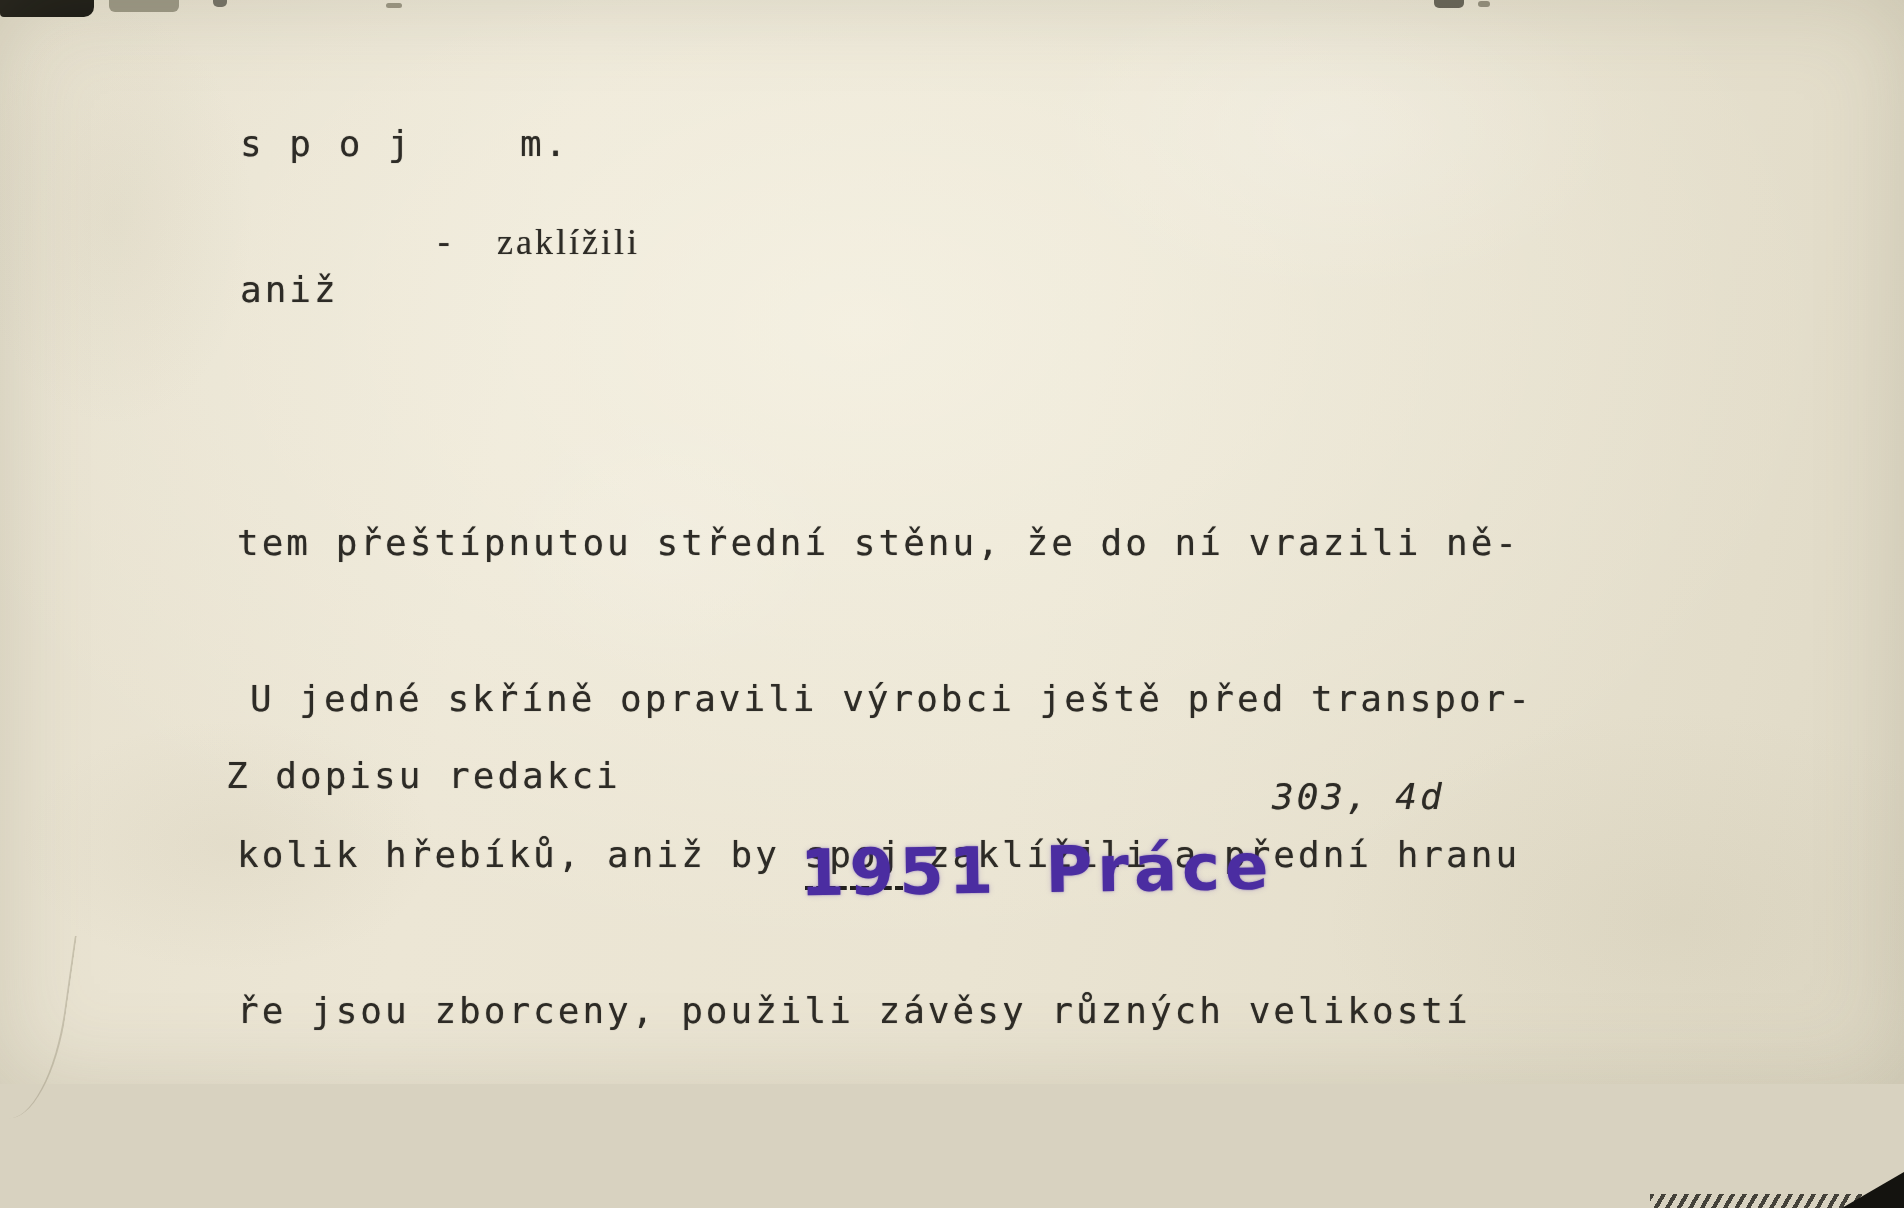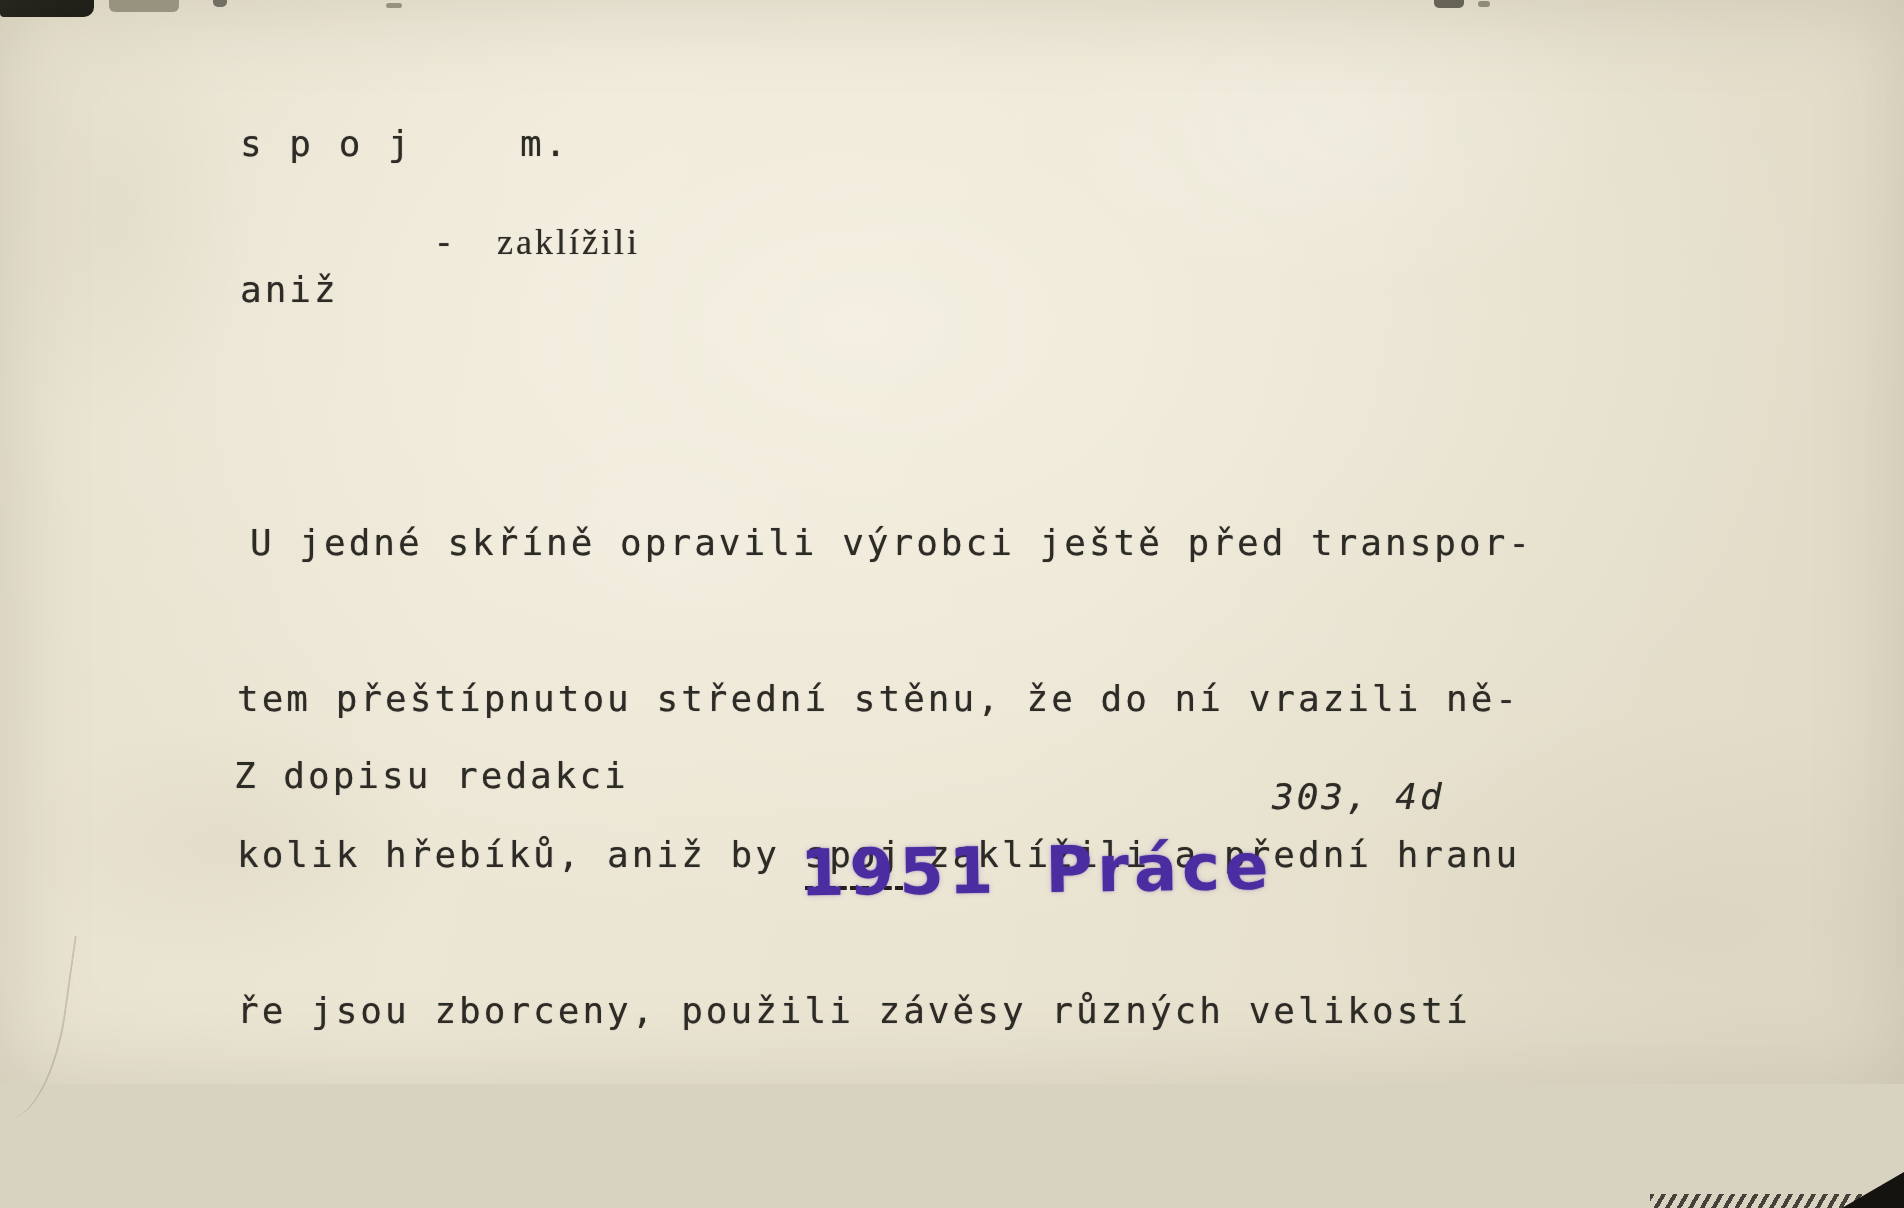--- a/index.html
+++ b/index.html
@@ -95,29 +95,29 @@
   <div class="mottle"></div>
 
   <span class="typed" style="left:240px; top:118px;">s p o j</span>
   <span class="typed" style="left:520px; top:118px;">m.</span>
 
   <span class="typed" style="left:240px; top:216px;margin-top:48px;">aniž</span>
   <span class="typed" style="left:433px; top:216px;">-</span>
   <span class="typed" style="left:497px; top:216px;font-family:Liberation Serif, serif;">zaklížili</span>
 
   <div class="typed body-block">
+    <div class="body-line">tem přeštípnutou střední stěnu, že do ní vrazili ně-</div>
     <div class="body-line first">U jedné skříně opravili výrobci ještě před transpor-</div>
-    <div class="body-line">tem přeštípnutou střední stěnu, že do ní vrazili ně-</div>
     <div class="body-line"><span>kolik hřebíků, aniž by </span><span class="dashed-under">spoj</span><span> zaklížili a přední hranu</span></div>
     <div class="body-line">ře jsou zborceny, použili závěsy různých velikostí</div>
     
     
   </div>
 
-  <span class="typed" style="left:234px; top:750px;">Z dopisu redakci</span>
+  <span class="typed" style="left:226px; top:750px;">Z dopisu redakci</span>
 
   <span class="typed" style="left:1272px; top:771px;font-style:italic;">303, 4d</span>
 
   <span class="stamp">1951 Práce</span>
 
   <div class="artifact a-top-left"></div>
   <div class="artifact a-top-gray"></div>
   <div class="artifact a-top-dot1"></div>
   <div class="artifact a-top-dot2"></div>
   <div class="artifact a-top-right1"></div>

